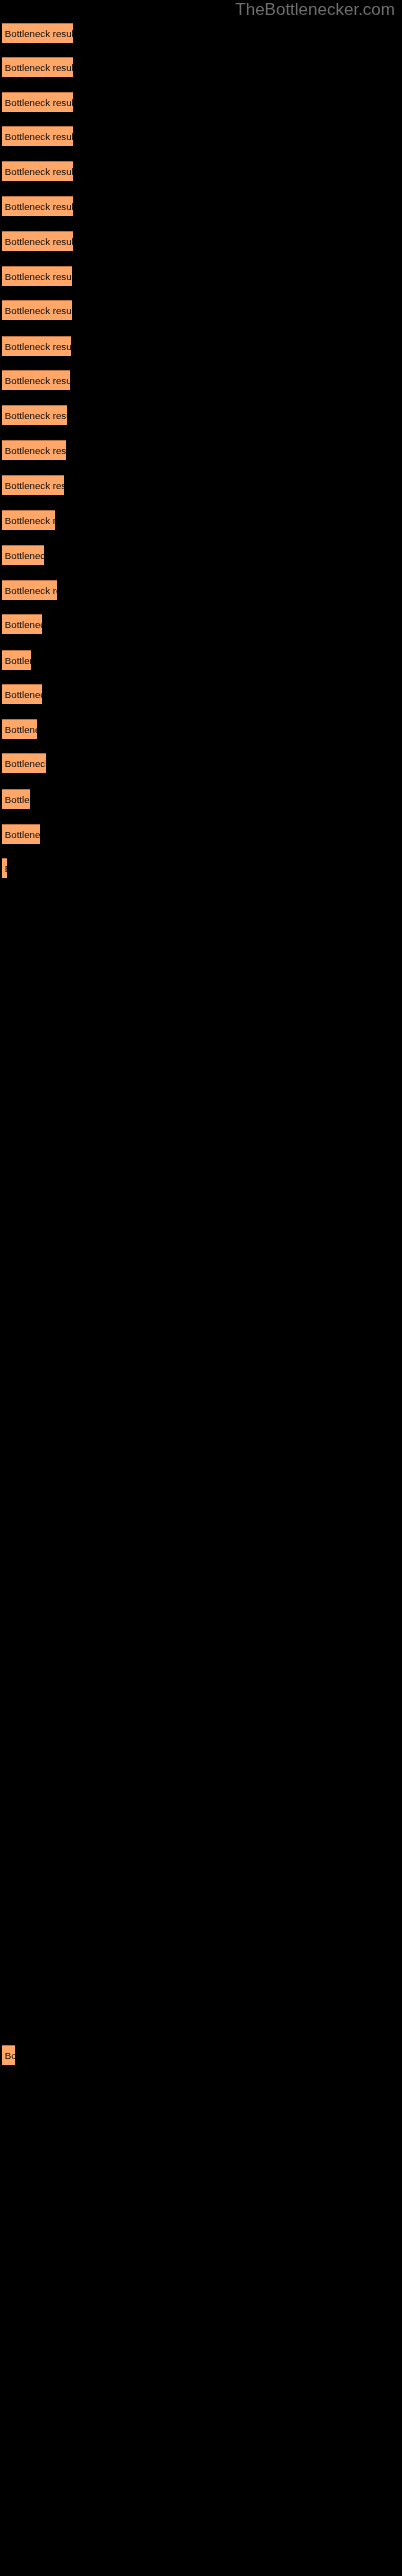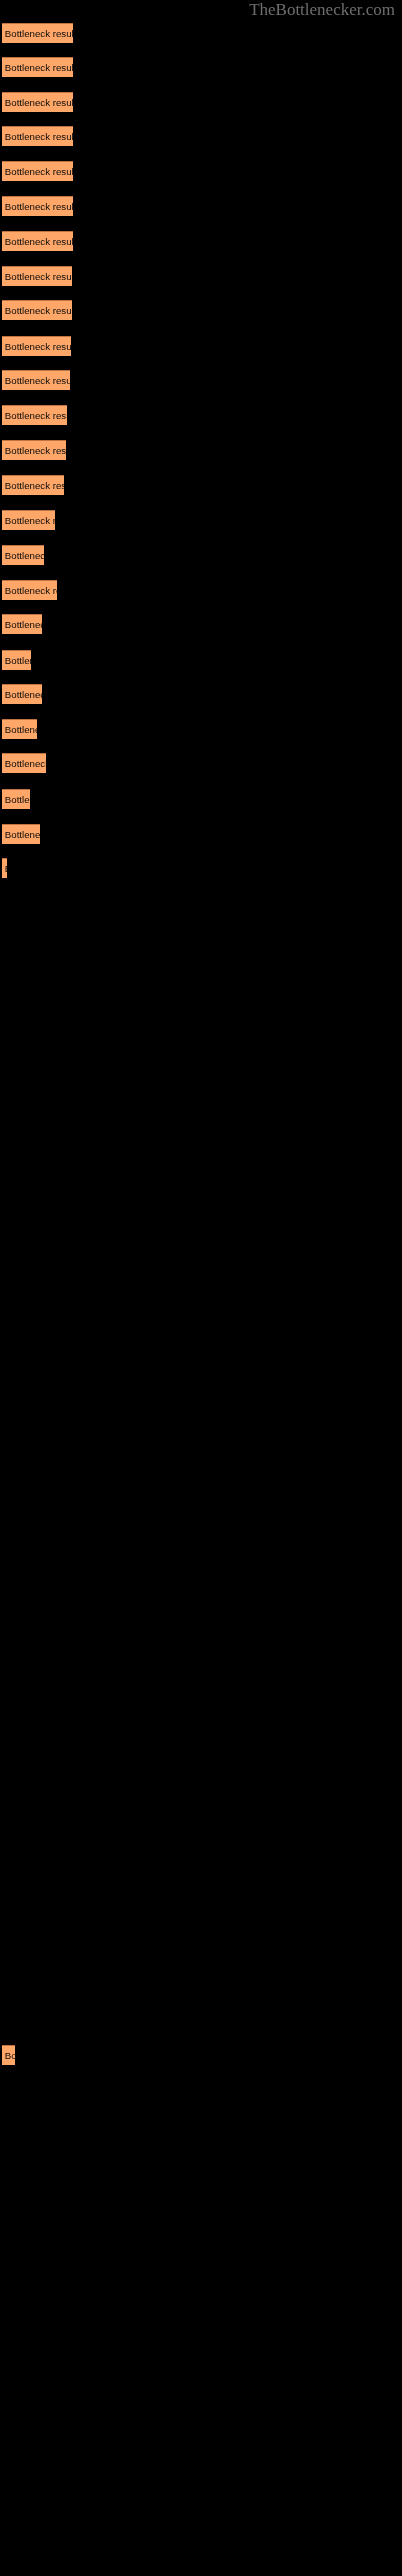--- a/index.html
+++ b/index.html
@@ -17,21 +17,21 @@
   }
   #site-title {
     position: absolute;
     top: 0.8px;
     right: 8px;
     font-size: 17px;
     line-height: 17.7px;
     color: #6e6e6e;
     letter-spacing: 0px;
     white-space: nowrap;
-    font-family: Liberation Serif, serif;
+    font-family: Liberation Sans, sans-serif;
   }
   .bar-row {
     position: absolute;
     left: 2.4px;
     height: 20px;
   }
   .bar {
     position: absolute;
     left: 0;
     top: 0;

